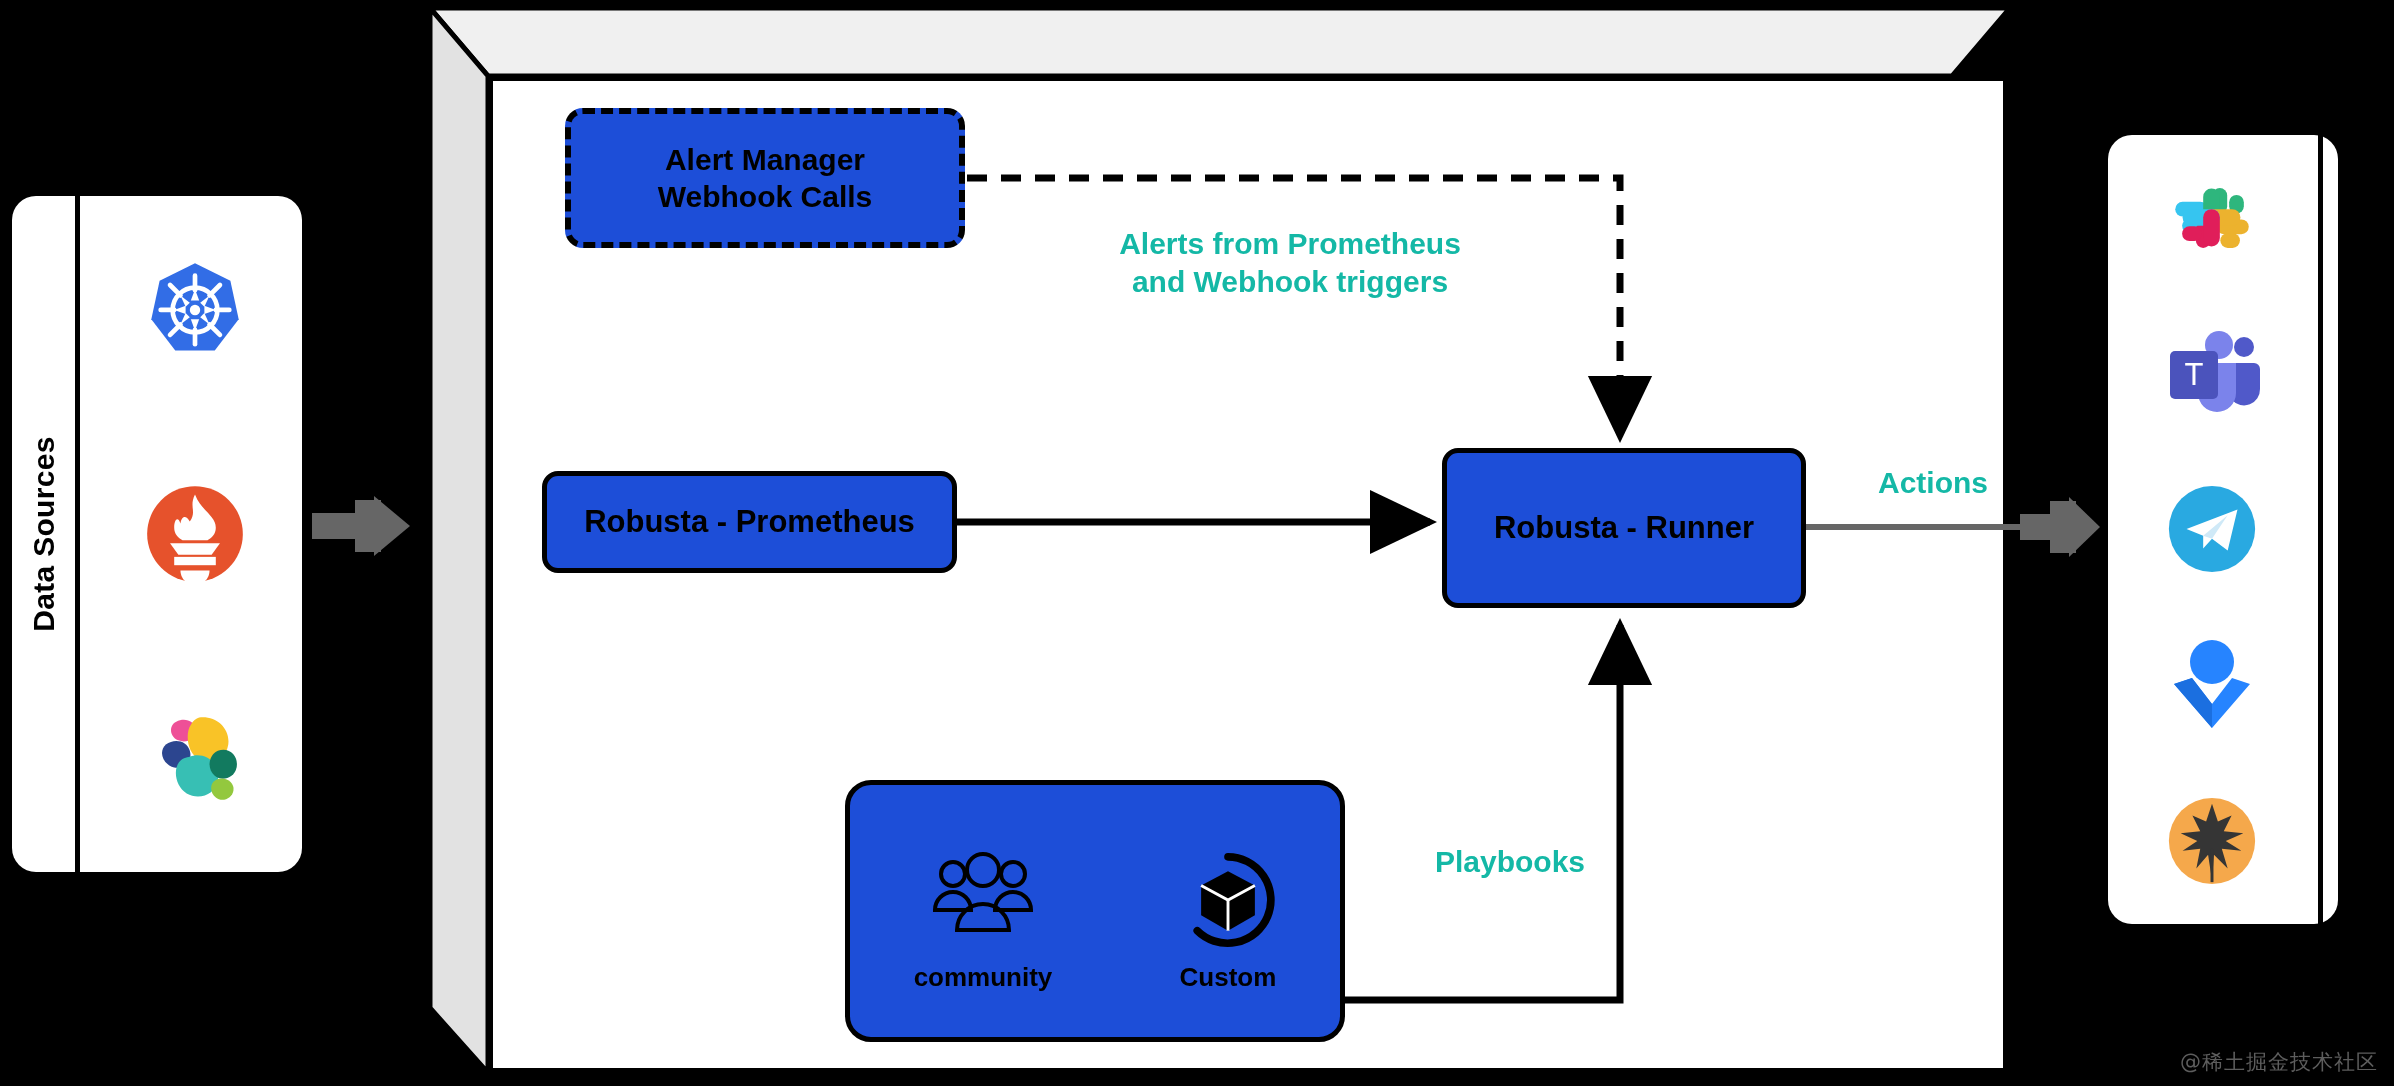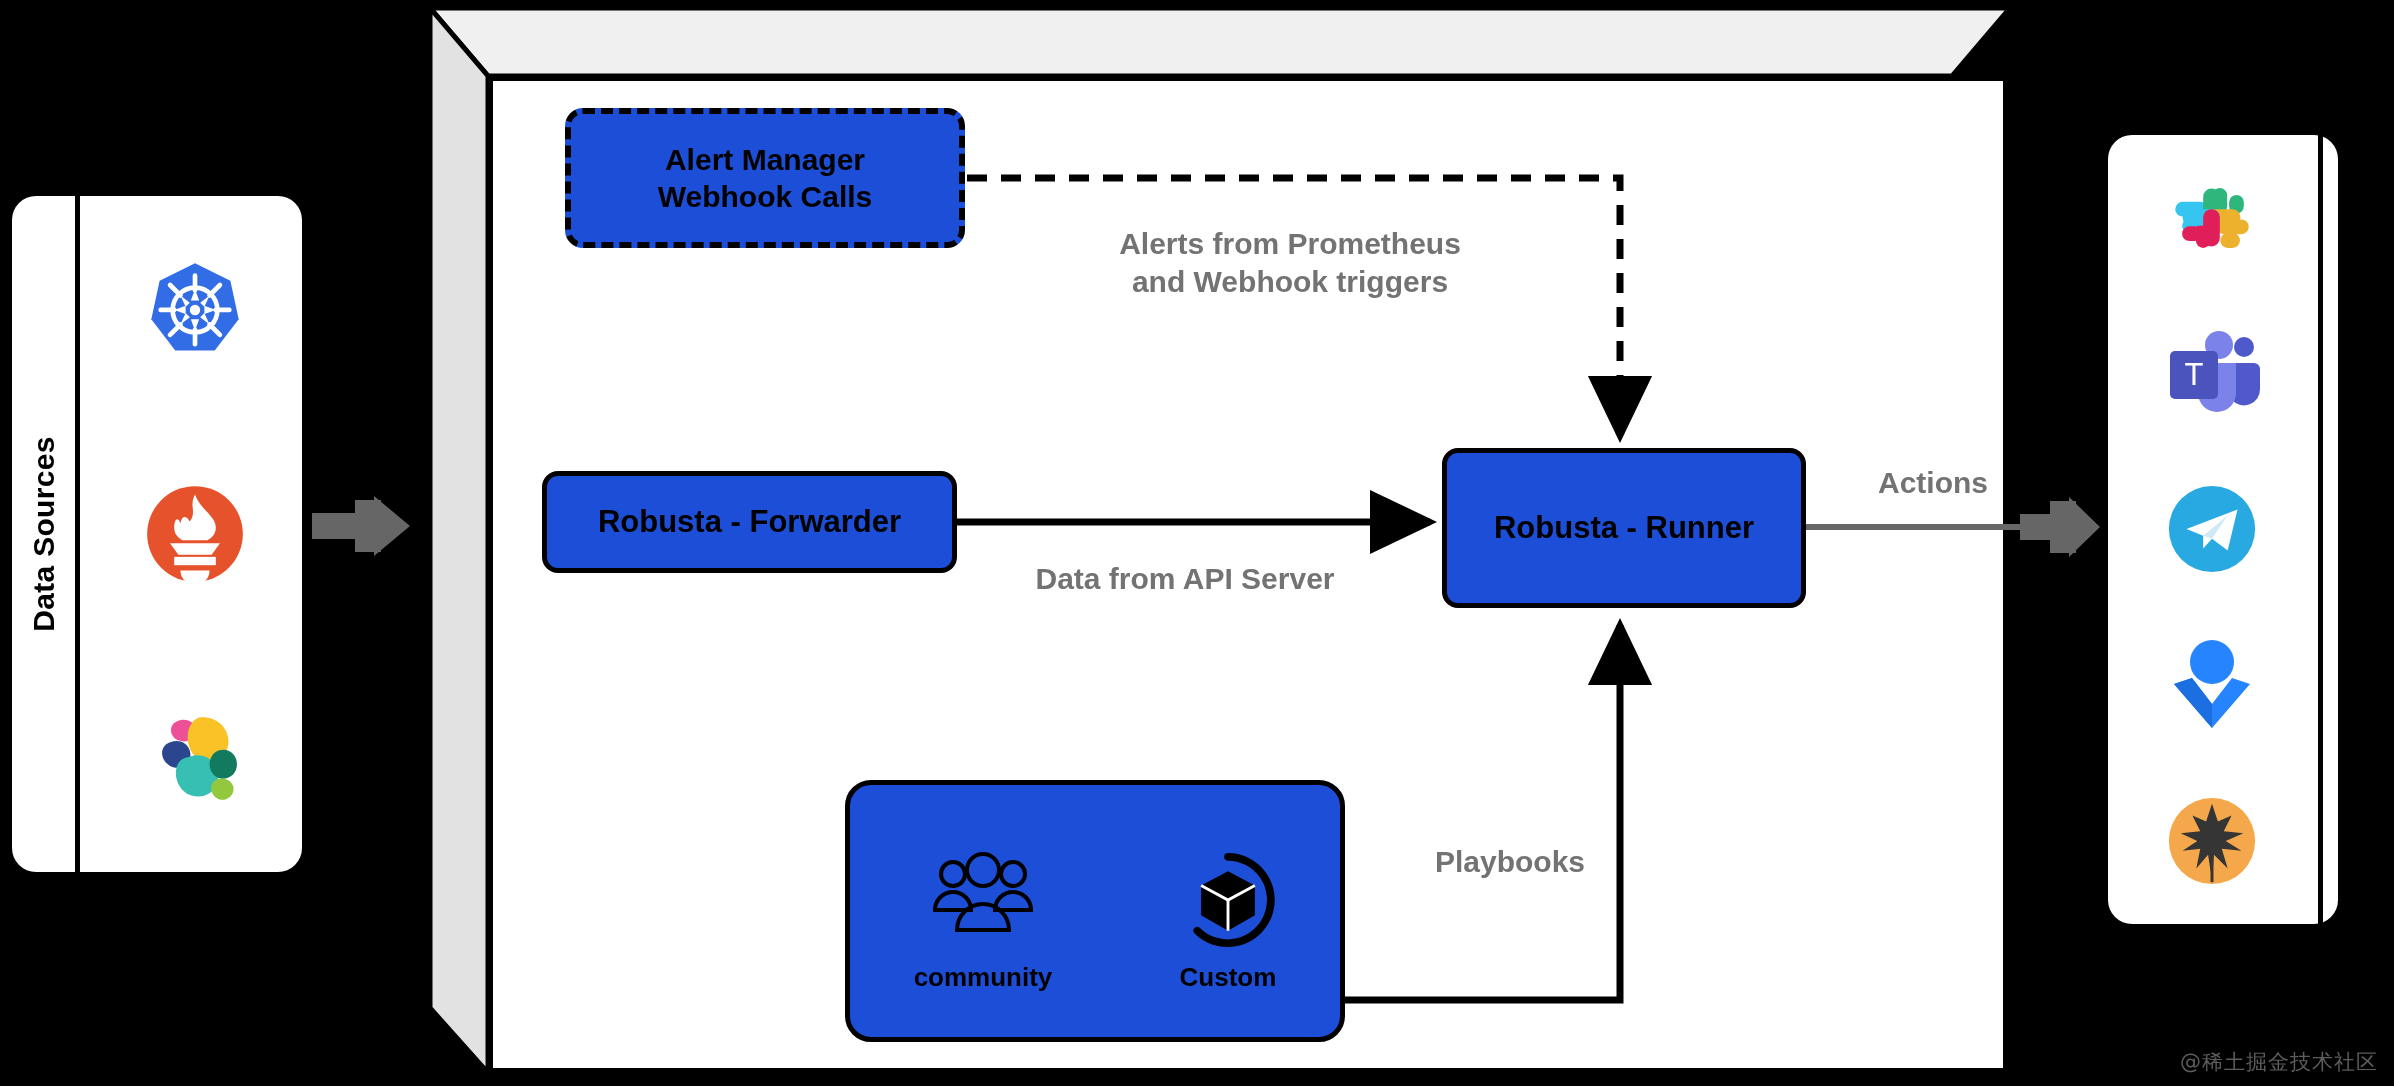--- a/index.html
+++ b/index.html
@@ -52,21 +52,21 @@
     font-size:30px;line-height:1.25;}
   #fwdBox{left:542px;top:471px;width:415px;height:102px;font-size:31px;}
   #runBox{left:1442px;top:448px;width:364px;height:160px;font-size:31px;}
   #pbBox{left:845px;top:780px;width:500px;height:262px;border-width:5px;border-radius:26px;}
 
   #pbInner{display:flex;align-items:flex-start;justify-content:space-around;width:100%;padding-top:22px;}
   .pbItem{display:flex;flex-direction:column;align-items:center;}
   .pbItem .cap{margin-top:14px;font-size:26px;font-weight:bold;color:#000;}
 
   
-  .edgeLabel{position:absolute;color:#737373;font-weight:bold;font-size:30px;line-height:1.25;
+  .edgeLabel{position:absolute;color:#14b8a6;font-weight:bold;font-size:30px;line-height:1.25;
     text-align:center;white-space:pre-line;}
   #lblAlerts{left:1080px;top:225px;width:420px;}
   #lblApi{left:1000px;top:560px;width:370px;}
   #lblActions{left:1838px;top:464px;width:190px;}
   #lblPlaybooks{left:1400px;top:843px;width:220px;}
 
   
   .ovl{position:absolute;left:0;top:0;width:2394px;height:1086px;pointer-events:none;}
 
   
@@ -146,21 +146,21 @@
     </svg>
     <div id="clusterFront"></div>
   </div>
 
   <div class="node" id="alertBox">
     <span style="white-space:pre-line">Alert Manager
 Webhook Calls</span>
   </div>
 
   <div class="node" id="fwdBox">
-    <span>Robusta - Forwarder</span>
+    <span>Robusta - Prometheus</span>
   </div>
 
   <div class="node" id="pbBox">
     <div id="pbInner">
 
       <div class="pbItem">
         <svg width="120" height="96" viewBox="0 0 120 96">
           <g fill="none" stroke="#000" stroke-width="4">
             <circle cx="30" cy="22" r="12"></circle>
             <path d="M12 58 a18 18 0 0 1 36 0 Z"></path>
@@ -212,21 +212,20 @@
 
     <g fill="#666">
       <rect x="2020" y="514" width="50" height="26"></rect>
       <rect x="2050" y="501" width="26" height="52"></rect>
       <polygon points="2069,497 2100,527 2069,557"></polygon>
     </g>
   </svg>
 
   <div class="edgeLabel" id="lblAlerts">Alerts from Prometheus
 and Webhook triggers</div>
-  <div class="edgeLabel" id="lblApi">Data from API Server</div>
   <div class="edgeLabel" id="lblActions">Actions</div>
   <div class="edgeLabel" id="lblPlaybooks">Playbooks</div>
 
   <div class="abs wpanel" id="sinksPanel"></div>
   <div class="abs" id="snDivider"></div>
   <div class="vlabel" id="snLabel">
     <span class="txt">Sinks</span>
   </div>
 
   <div class="abs" id="snIcons">

